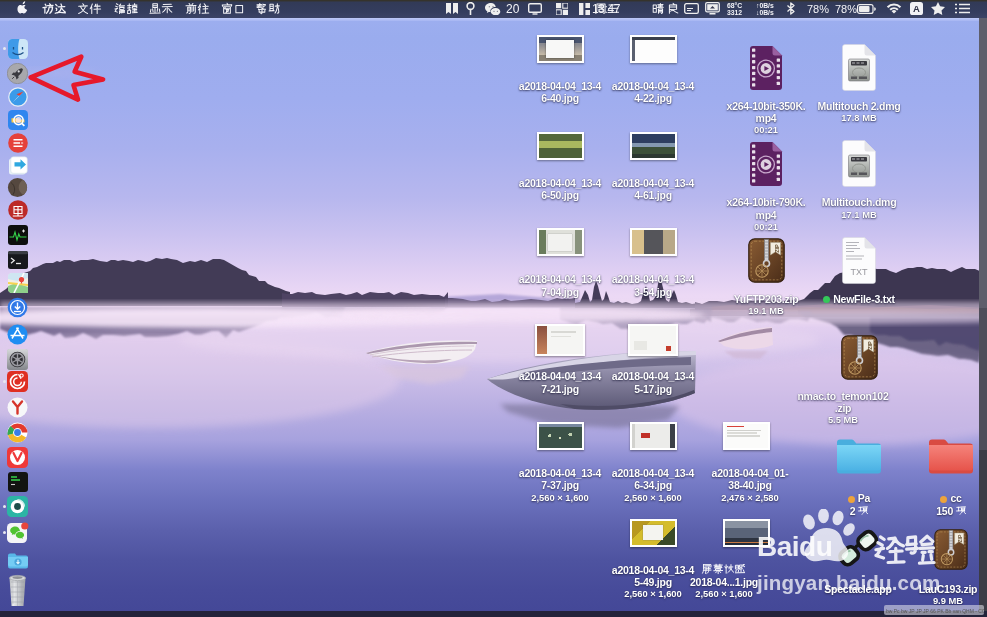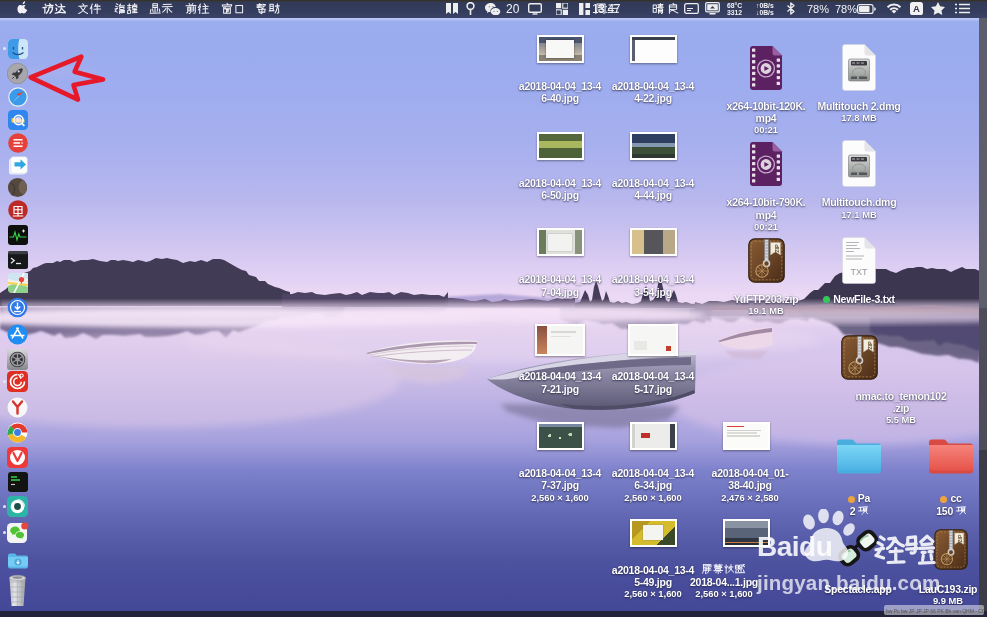--- a/index.html
+++ b/index.html
@@ -495,21 +495,21 @@
     </div>
   </div>
 <div class="lbl" style="left:605.0px;top:80.0px;width:96px">
     <div>a2018-04-04_13-4</div>
     <div>4-22.jpg</div>
   </div>
 <svg class="di" style="left:748.0px;top:44.5px" width="36" height="46">
     <use href="#mp4i"></use>
   </svg>
 <div class="lbl" style="left:718.0px;top:99.5px;width:96px">
-    <div>x264-10bit-120K.</div>
+    <div>x264-10bit-350K.</div>
     <div>mp4</div>
     <div class="dim">00:21</div>
   </div>
 <svg class="di" style="left:841.0px;top:43.5px" width="36" height="47">
     <use href="#dmgi"></use>
   </svg>
 <div class="lbl" style="left:811.0px;top:99.5px;width:96px">
     <div>Multitouch 2.dmg</div>
     <div class="dim">17.8 MB</div>
   </div>
@@ -518,21 +518,21 @@
   </div>
 <div class="lbl" style="left:512.0px;top:176.7px;width:96px">
     <div>a2018-04-04_13-4</div>
     <div>6-50.jpg</div>
   </div>
 <div class="thumb" style="left:629.5px;top:131.7px;width:47px;height:28px">
     <div style="background:linear-gradient(180deg,#2e3e60 0 38%,#8498b0 38% 56%,#3c5038 56% 82%,#2c3830 82%);position:relative;overflow:hidden"></div>
   </div>
 <div class="lbl" style="left:605.0px;top:176.7px;width:96px">
     <div>a2018-04-04_13-4</div>
-    <div>4-44.jpg</div>
+    <div>4-61.jpg</div>
   </div>
 <svg class="di" style="left:748.0px;top:141.2px" width="36" height="46">
     <use href="#mp4i"></use>
   </svg>
 <div class="lbl" style="left:718.0px;top:196.2px;width:96px">
     <div>x264-10bit-790K.</div>
     <div>mp4</div>
     <div class="dim">00:21</div>
   </div>
 <svg class="di" style="left:841.0px;top:140.2px" width="36" height="47">
@@ -586,21 +586,21 @@
       <div style="position:absolute;right:10%;bottom:12%;width:12%;height:16%;background:#c43c2c"></div>
     </div>
   </div>
 <div class="lbl" style="left:605.0px;top:370.1px;width:96px">
     <div>a2018-04-04_13-4</div>
     <div>5-17.jpg</div>
   </div>
 <svg class="di" style="left:840.5px;top:334.6px" width="37" height="45">
     <use href="#zipi"></use>
   </svg>
-<div class="lbl" style="left:853px;top:389.6px;width:96px">
+<div class="lbl" style="left:795px;top:389.6px;width:96px">
     <div>nmac.to_temon102</div>
     <div>.zip</div>
     <div class="dim">5.5 MB</div>
   </div>
 <div class="thumb" style="left:536.5px;top:421.8px;width:47px;height:28px">
     <div style="background:linear-gradient(180deg,#7888a0 0 14%,#3c5248 14%);position:relative;overflow:hidden">
       <div style="position:absolute;left:10%;top:30%;width:80%;height:50%;background:radial-gradient(circle at 20% 40%,#c8d8b8 0 6%,transparent 6%),radial-gradient(circle at 50% 60%,#d8e0c0 0 5%,transparent 5%),radial-gradient(circle at 80% 30%,#c0d0b0 0 6%,transparent 6%)"></div>
     </div>
   </div>
 <div class="lbl" style="left:512.0px;top:466.8px;width:96px">

